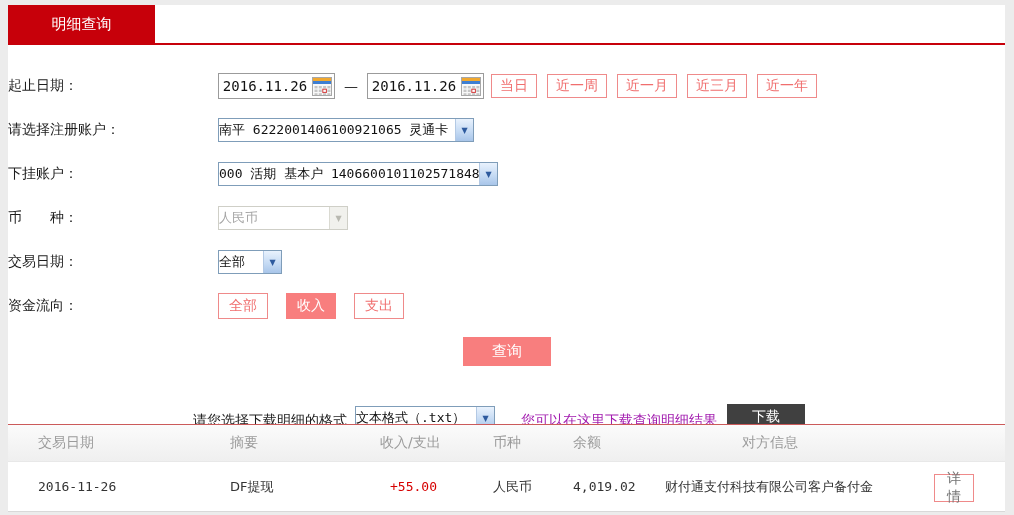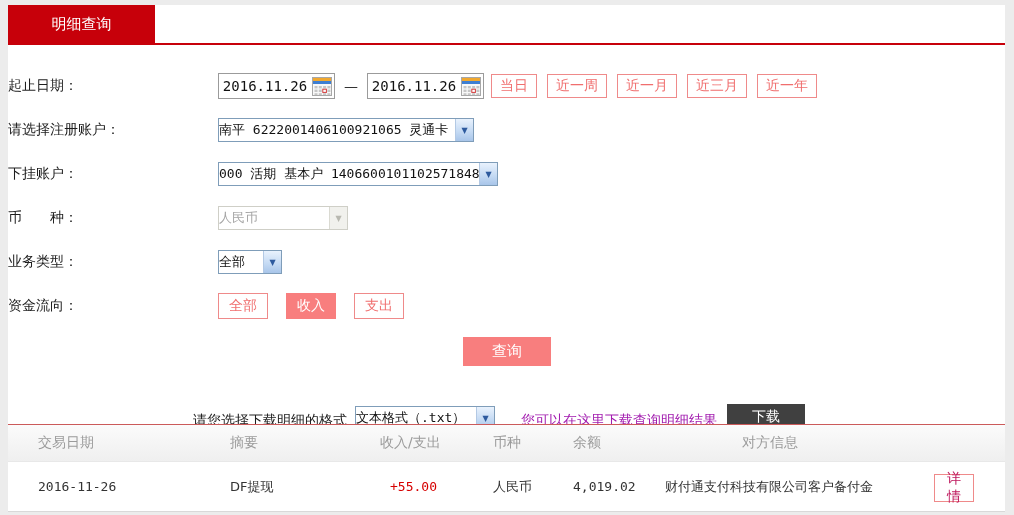--- a/index.html
+++ b/index.html
@@ -71,21 +71,21 @@
          padding-left:30px;align-items:center;}
   .thead{height:36px;border-top:1px solid #cb5a5a;
          background:linear-gradient(180deg,#fbfbfb 0%,#efefef 100%);
          border-bottom:1px solid #e8e8e8;color:#9b9b9b;font-size:14px;}
   .thead .hc{white-space:nowrap;}
   .thead .hc.counter{padding-left:77px;}
   .trow{height:49px;background:#fff;border-bottom:1px solid #d9d9d9;font-size:13px;color:#333;}
   .mono{font-family:"DejaVu Sans Mono",monospace;}
   .amount{color:#d60000;padding-left:10px;font-family:"DejaVu Sans Mono",monospace;}
   .detail-btn{width:40px;height:28px;box-sizing:border-box;border:1px solid #ef8a8a;
-              color:#be185d;background:#fff;display:inline-flex;align-items:center;justify-content:center;
+              color:#737373;background:#fff;display:inline-flex;align-items:center;justify-content:center;
               font-size:14px;margin-left:16px;cursor:pointer;}
 </style>
 </head>
 <body>
 
 <div class="page">
 
   <div class="tabbar">
     <div class="tab">明细查询</div>
   </div>
@@ -176,21 +176,21 @@
       <div class="flabel">币　　种：</div>
       <div class="fcontent">
         <div class="xp disabled" style="width:130px;">
           <span class="txt">人民币</span>
           <span class="arr">▼</span>
         </div>
       </div>
     </div>
 
     <div class="frow">
-      <div class="flabel">业务类型：</div>
+      <div class="flabel">交易日期：</div>
       <div class="fcontent">
         <div class="xp" style="width:64px;">
           <span class="txt">全部</span>
           <span class="arr">▼</span>
         </div>
       </div>
     </div>
 
     <div class="frow">
       <div class="flabel">资金流向：</div>

